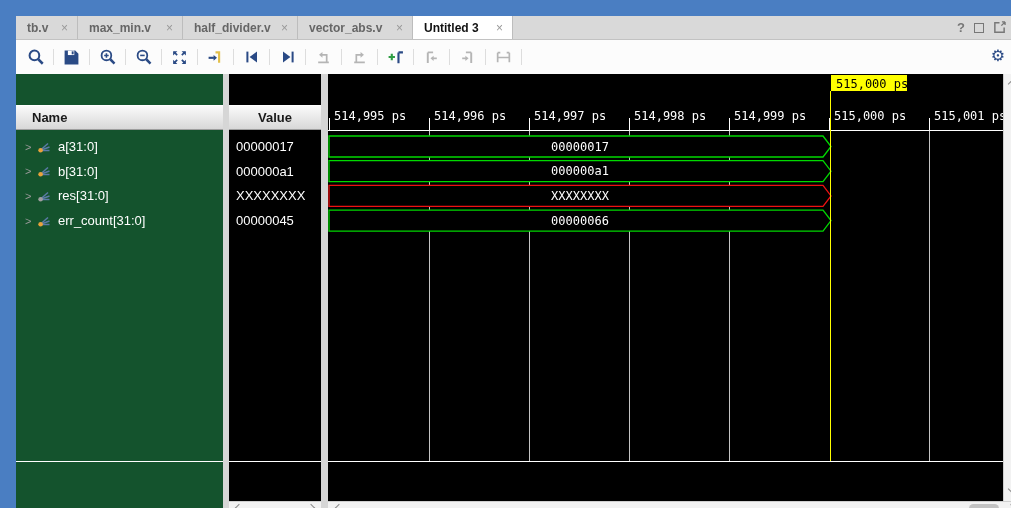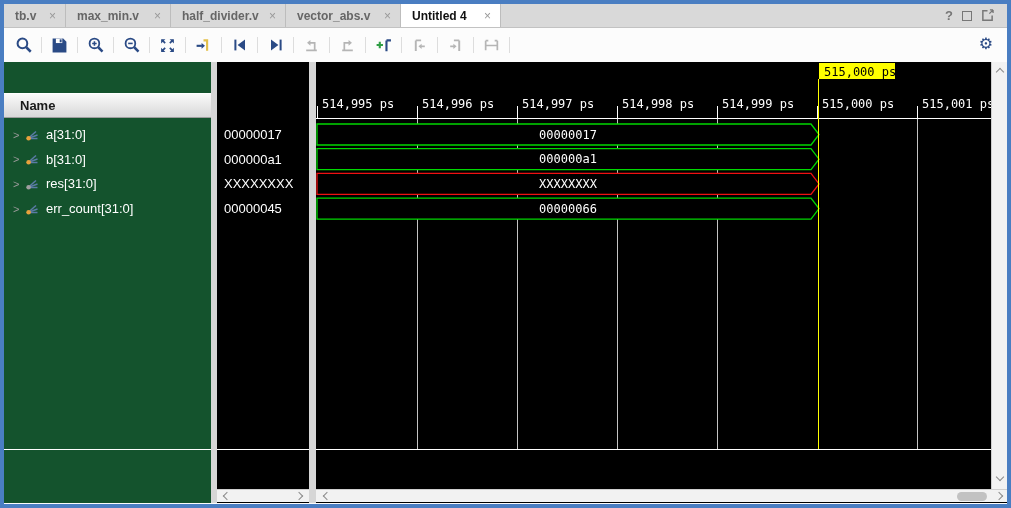--- a/index.html
+++ b/index.html
@@ -1,19 +1,19 @@
 <!DOCTYPE html>
 <html><head>
 <meta charset="utf-8">
 <style>
   * { margin:0; padding:0; box-sizing:border-box; }
   html,body { width:1011px; height:508px; overflow:hidden;
               font-family:"Liberation Sans", sans-serif; }
   .window { position:relative; width:1011px; height:508px;
-            background:#4a7ec2; padding:4px; }
+            background:#4a7ec2; padding:16px; }
   .inner  { position:relative; width:1003px; height:500px; background:#fcfcfc; }
 
   
   .tabbar { position:relative; height:24px; background:#d9d9d9;
             border-bottom:1px solid #c2c2c2; display:flex; align-items:stretch; }
   .tab { display:flex; align-items:center; justify-content:space-between;
          padding:0 9px 0 11px; border-right:1px solid #bdbdbd;
          font-size:12px; font-weight:bold; color:#666; cursor:default; }
   .tab.active { background:#ffffff; color:#111; }
   .tab .close { color:#999; font-size:12px; font-weight:normal; margin-left:10px; }
@@ -90,21 +90,21 @@
       </div>
       <div class="tab" style="width:115px">
         <span>half_divider.v</span>
         <span class="close">×</span>
       </div>
       <div class="tab" style="width:115px">
         <span>vector_abs.v</span>
         <span class="close">×</span>
       </div>
       <div class="tab active" style="width:100px">
-        <span>Untitled 4</span>
+        <span>Untitled 3</span>
         <span class="close">×</span>
       </div>
       <div class="win-icons">
         <span class="help-glyph">?</span>
         <span class="maxbox"></span>
         <svg width="13" height="13" viewBox="0 0 14 14">
           <path d="M12 7 V12 H2 V2 H7" fill="none" stroke="#777" stroke-width="1.6"></path>
           <path d="M9 5 L13 1 M13 1 H9.6 M13 1 V4.4" fill="none" stroke="#777" stroke-width="1.4"></path>
         </svg>
       </div>
@@ -273,20 +273,23 @@
               </svg>
               <span>err_count[31:0]</span>
             </div>
           </div>
         <div class="hline"></div>
       </div>
 
       <div class="div-v div-v1"></div>
 
       <div class="value-panel">
+        <div class="col-header">
+          <span>Value</span>
+        </div>
         <div id="value-rows">
             <div class="vrow" style="top: 60.5px;">00000017</div>
             <div class="vrow" style="top: 85.2px;">000000a1</div>
             <div class="vrow" style="top: 109.9px;">XXXXXXXX</div>
             <div class="vrow" style="top: 134.6px;">00000045</div>
           </div>
         <div class="hline"></div>
       </div>
 
       <div class="div-v div-v2"></div>

